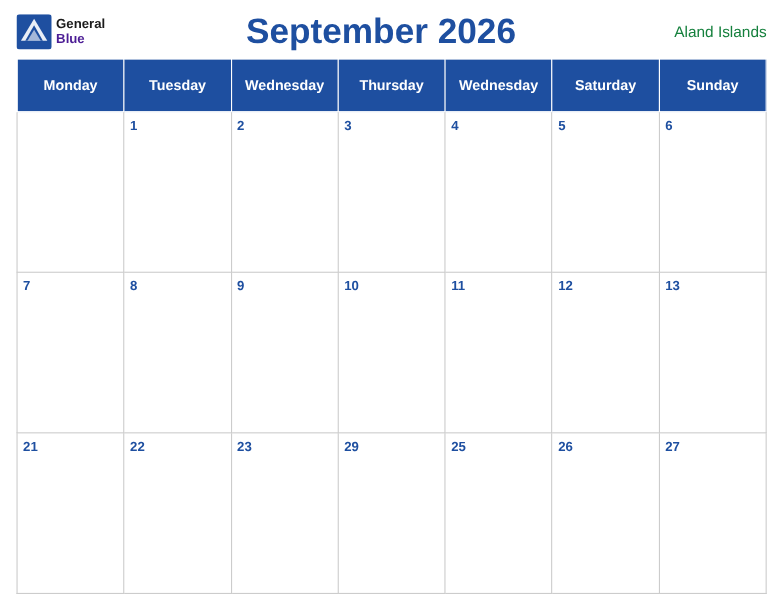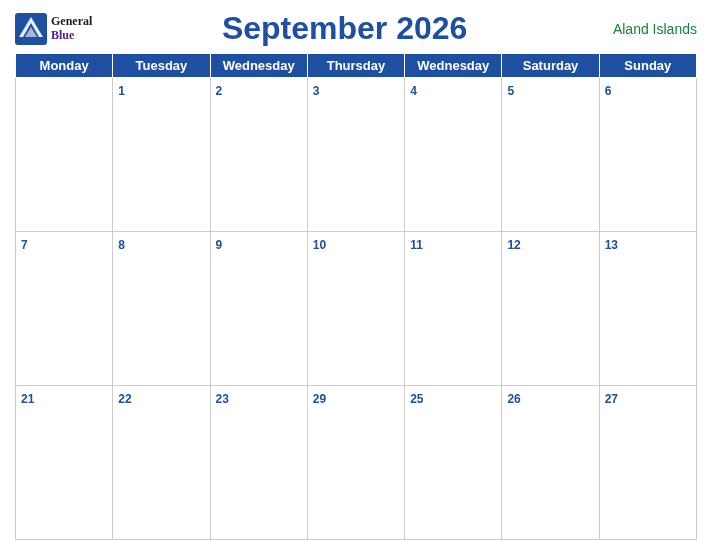--- a/index.html
+++ b/index.html
@@ -17,21 +17,20 @@
       width: 100%;
       display: flex;
       align-items: center;
       justify-content: space-between;
       margin-bottom: 6px;
     }
     .logo {
       display: flex;
       align-items: center;
       gap: 4px;
-      font-family: Liberation Serif, serif;
     }
     .logo-text {
       display: flex;
       flex-direction: column;
       font-size: 11px;
       line-height: 1.1;
     }
     .logo-general {
       color: #1a1a1a;
       font-weight: bold;
@@ -60,21 +59,21 @@
     }
     .calendar {
       width: 100%;
       border-collapse: collapse;
       flex: 1;
     }
     .calendar th {
       background-color: #1e4fa0;
       color: white;
       text-align: center;
-      padding: 4px 4px;
+      padding: 16px 4px;
       font-size: 13px;
       font-weight: bold;
       border: 1px solid #fff;
     }
     .calendar td {
       border: 1px solid #ccc;
       vertical-align: top;
       padding: 3px 5px;
       width: calc(100% / 7);
       height: 72px;

